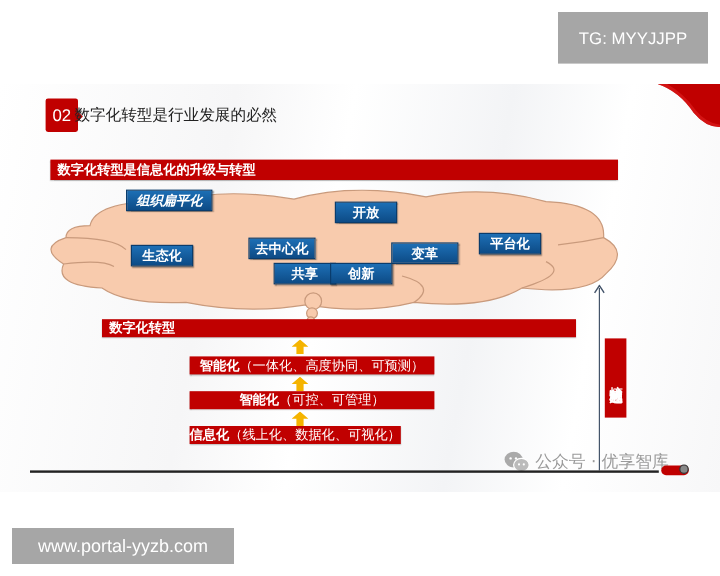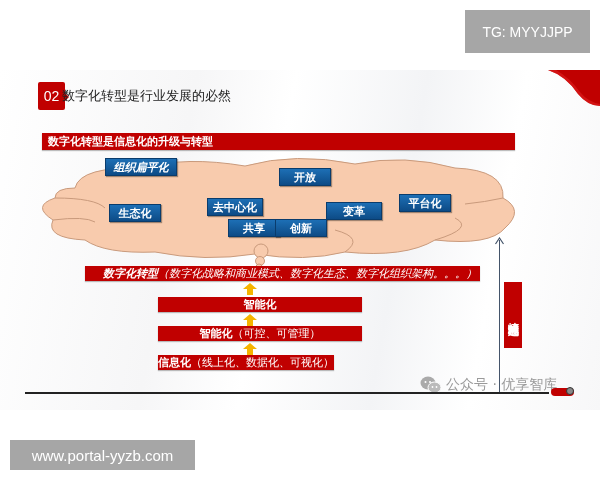--- a/index.html
+++ b/index.html
@@ -132,31 +132,31 @@
     <div class="tag" style="left:148px; top:61px; width:50px;margin-left:45px;">共享</div>
     <div class="tag" style="left:240px; top:61px; width:50px;">创新</div>
   </div>
 
   <svg class="abs" style="left:250px; top:173px;" width="24" height="28" viewBox="0 0 24 28">
     <circle cx="11" cy="8" r="7" fill="#f8cbad" stroke="#c99a7c" stroke-width="1"></circle>
     <circle cx="10" cy="18" r="4.5" fill="#f8cbad" stroke="#c99a7c" stroke-width="1"></circle>
     <circle cx="9" cy="24" r="3" fill="#f8cbad" stroke="#c99a7c" stroke-width="1"></circle>
   </svg>
 
-  <div class="bar" style="left:85px; top:196px; width:395px; padding-left:18px; box-sizing:border-box;font-style:italic;">
+  <div class="bar" style="left:85px; top:196px; width:395px; padding-left:6px; box-sizing:border-box;">
     <b>数字化转型</b>
-    <span class="sub">（数字化战略和商业模式、数字化生态、数字化组织架构。。。）</span>
   </div>
 
   <svg class="up-arrow" style="left:243px; top:213px;" viewBox="0 0 14 12">
     <path d="M7 0 L14 6 L10 6 L10 12 L4 12 L4 6 L0 6 Z" fill="#f5b400"></path>
   </svg>
 
   <div class="bar" style="left:158px; top:227px; width:204px; justify-content:center;">
     <b>智能化</b>
+    <span class="sub">（一体化、高度协同、可预测）</span>
   </div>
 
   <svg class="up-arrow" style="left:243px; top:244px;" viewBox="0 0 14 12">
     <path d="M7 0 L14 6 L10 6 L10 12 L4 12 L4 6 L0 6 Z" fill="#f5b400"></path>
   </svg>
 
   <div class="bar" style="left:158px; top:256px; width:204px; justify-content:center;">
     <b>智能化</b>
     <span class="sub">（可控、可管理）</span>
   </div>

